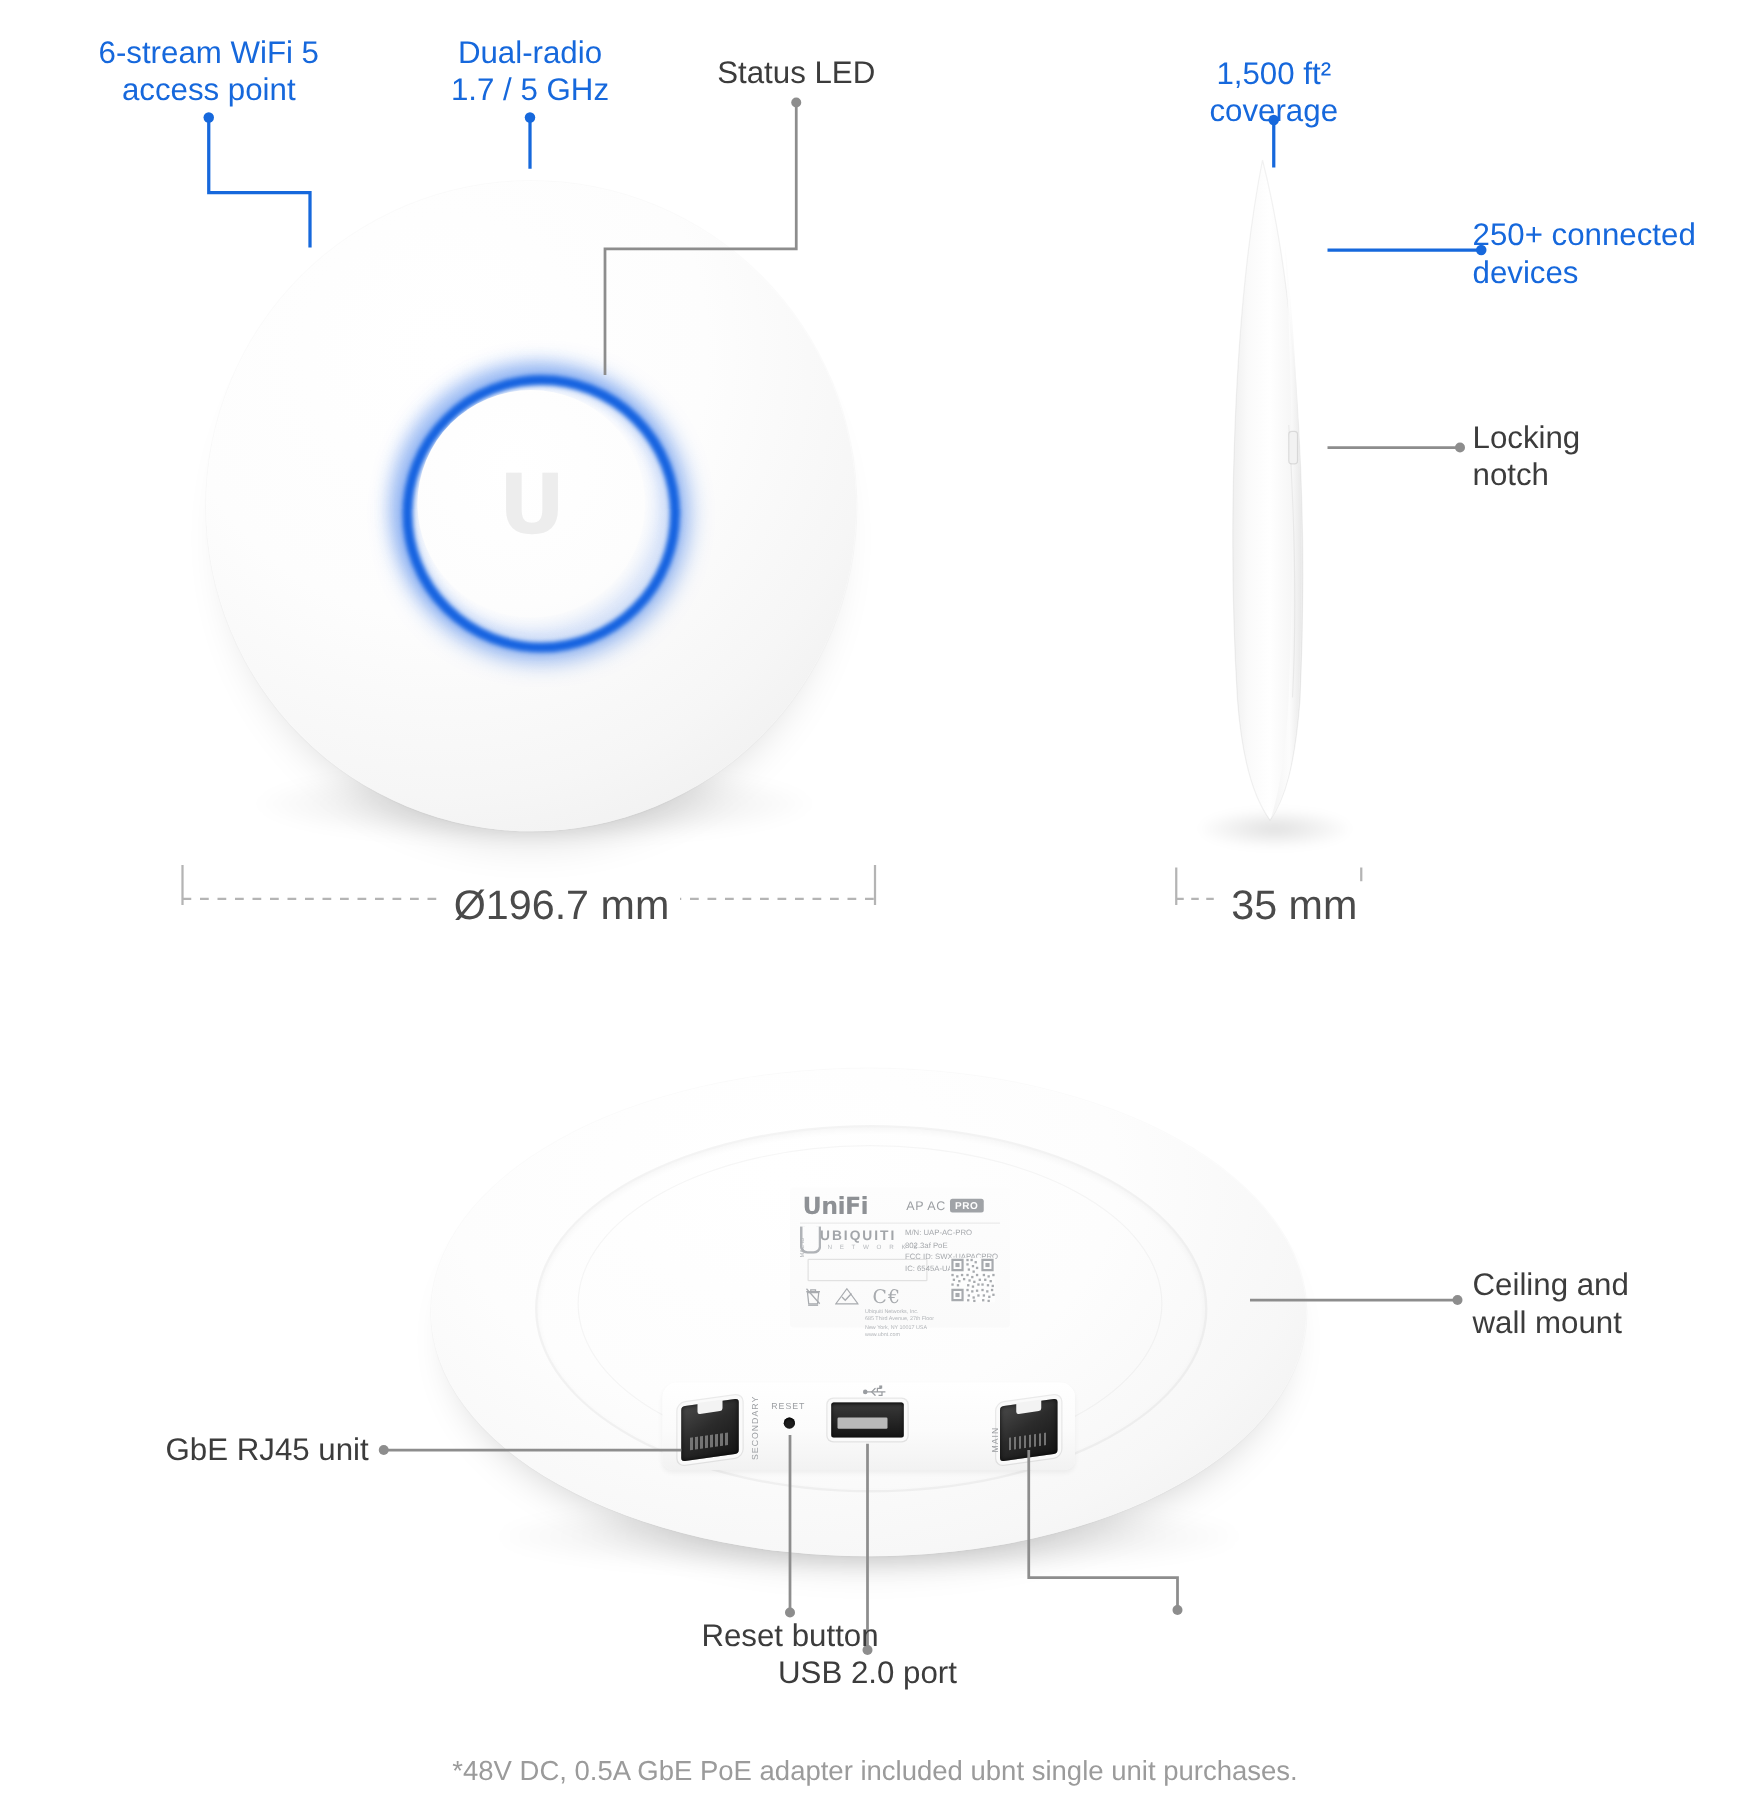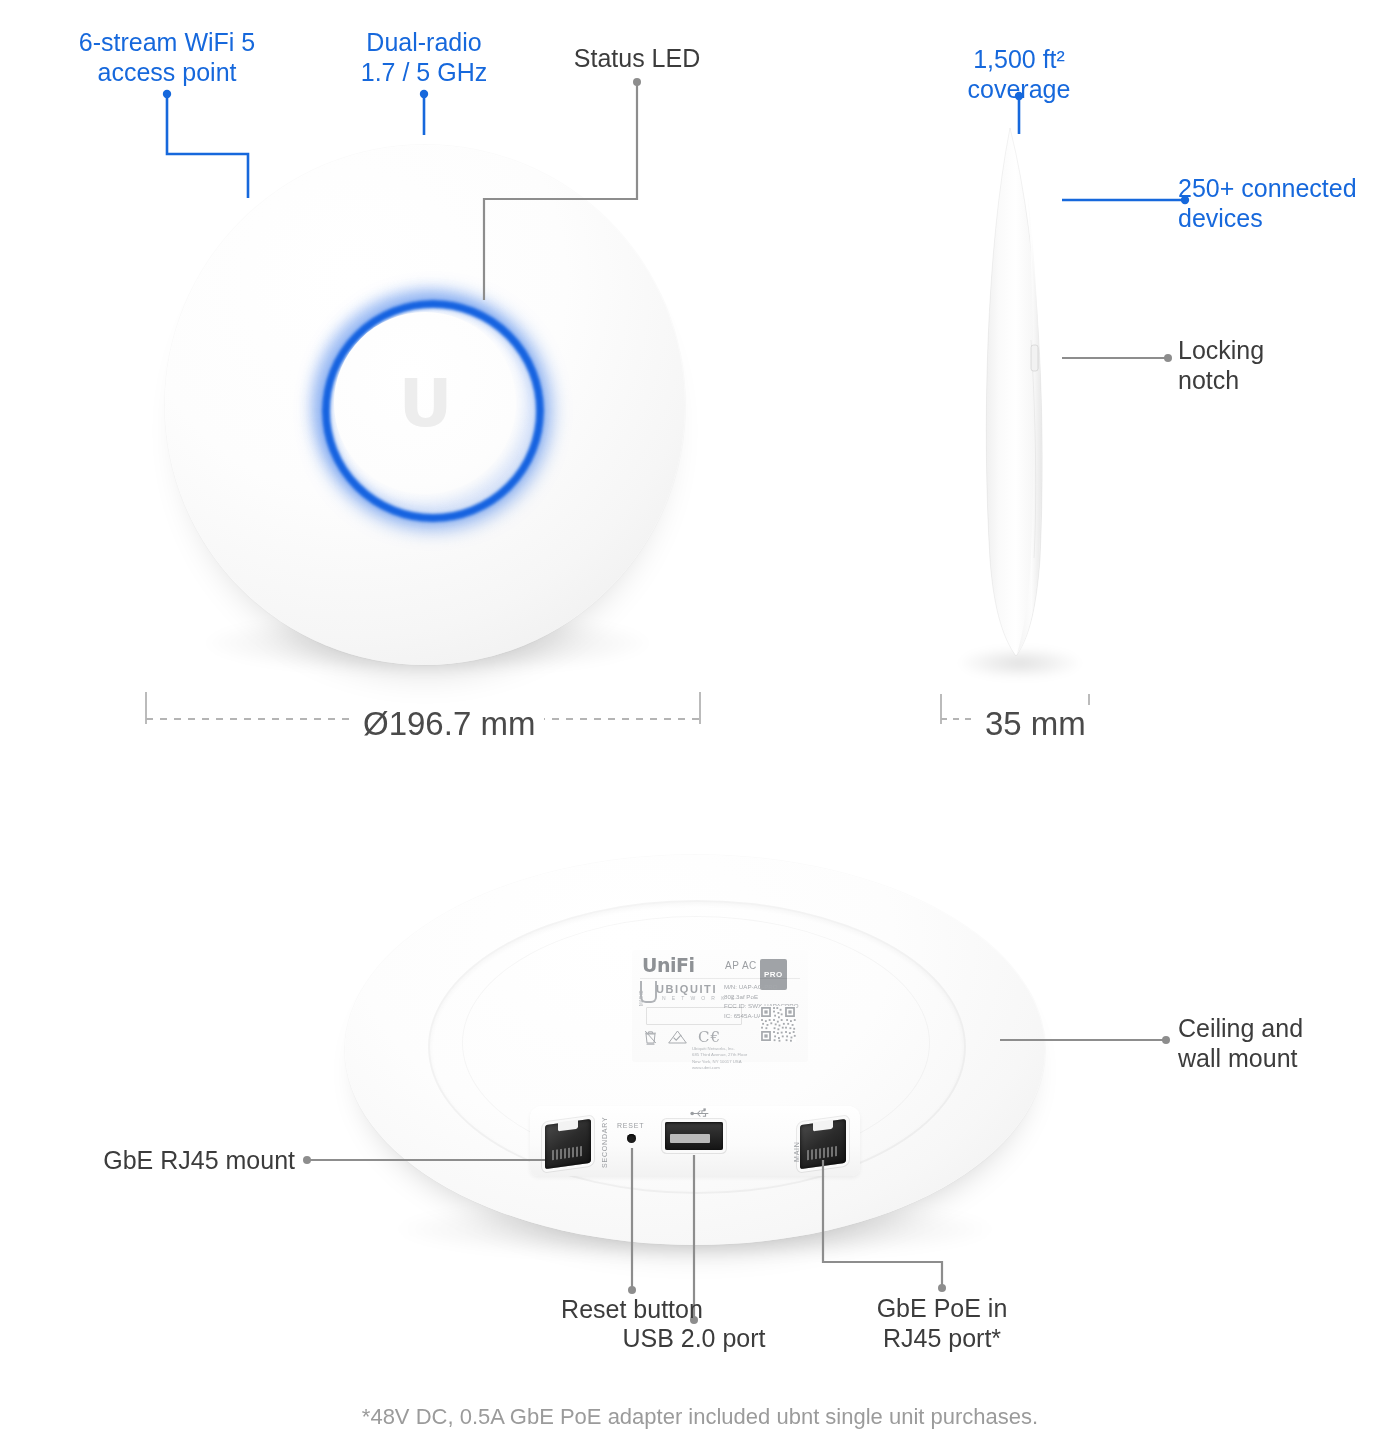--- a/index.html
+++ b/index.html
@@ -92,21 +92,21 @@
   }
 
   .label-plate{
     position:absolute;left:632px;top:950px;width:176px;height:112px;
     background:linear-gradient(180deg,#fdfdfd,#fafafa);
     border-radius:3px;
   }
   .lp-row{position:absolute;}
   .lp-unifi{left:10px;top:4px;font-size:19px;font-weight:700;color:#8e9195;letter-spacing:-0.5px;font-family:"DejaVu Sans",sans-serif;}
   .lp-apac{left:93px;top:10px;font-size:10px;color:#9b9ea2;letter-spacing:0.5px;}
-  .lp-pro{left:128px;top:9px;font-size:8px;color:#fdfdfd;background:#a0a3a7;border-radius:2px;padding:11px 4px;font-weight:700;letter-spacing:0.4px;}
+  .lp-pro{left:128px;top:9px;font-size:8px;color:#fdfdfd;background:#a0a3a7;border-radius:2px;padding:1px 4px;font-weight:700;letter-spacing:0.4px;}
   .lp-divider{position:absolute;left:8px;top:28px;width:160px;height:1px;background:rgba(0,0,0,0.07);}
   .lp-ubnt{left:24px;top:33px;font-size:11px;color:#a2a5a9;letter-spacing:1.6px;font-weight:700;}
   .lp-ubnt-sub{left:30px;top:45px;font-size:5px;color:#b5b8bc;letter-spacing:2.4px;}
   .lp-ulogo{position:absolute;left:8px;top:31px;width:13px;height:20px;border:2px solid #b0b3b7;border-top:none;border-radius:0 0 6px 6px;}
   .lp-spec{left:92px;top:32px;font-size:6.2px;color:#a5a8ac;line-height:1.55;}
   .lp-macbox{position:absolute;left:14px;top:57px;width:94px;height:16px;border:1px solid rgba(0,0,0,0.10);border-radius:1px;}
   .lp-macv{position:absolute;left:7px;top:56px;font-size:4.5px;color:#aeb1b5;transform:rotate(-90deg);transform-origin:left top;}
   .lp-marks{position:absolute;left:12px;top:78px;display:flex;align-items:center;gap:11px;color:#a8abaf;}
   .lp-ce{font-size:15px;letter-spacing:1px;font-weight:300;font-family:"DejaVu Serif",serif;}
   .lp-addr{position:absolute;left:60px;top:96px;font-size:4.3px;color:#b2b5b9;line-height:1.5;}
@@ -363,27 +363,25 @@
 
   <div class="lbl lbl-blue l" style="left:1178px;top:174px;width:230px;">250+ connected
 devices</div>
 
   <div class="lbl lbl-grey l" style="left:1178px;top:1014px;width:220px;">Ceiling and
 wall mount</div>
 
   <div class="lbl lbl-grey l" style="left:1178px;top:336px;width:200px;">Locking
 notch</div>
 
-  <div class="lbl lbl-grey r" style="left:30px;top:1146px;width:265px;">GbE RJ45 mount</div>
+  <div class="lbl lbl-grey r" style="left:30px;top:1146px;width:265px;">GbE RJ45 unit</div>
 
   <div class="lbl lbl-grey c" style="left:497px;top:1295px;width:270px;">Reset button</div>
 
   <div class="lbl lbl-grey c" style="left:559px;top:1324px;width:270px;">USB 2.0 port</div>
 
-  <div class="lbl lbl-grey c" style="left:837px;top:1294px;width:210px;">GbE PoE in
-RJ45 port*</div>
 
   <div class="dim-text" style="left:354px;top:705px;">Ø196.7 mm</div>
   <div class="dim-text" style="left:976px;top:705px;">35 mm</div>
 
   <div class="footnote">*48V DC, 0.5A GbE PoE adapter included ubnt single unit purchases.</div>
 
 </div>
 
 </body></html>

